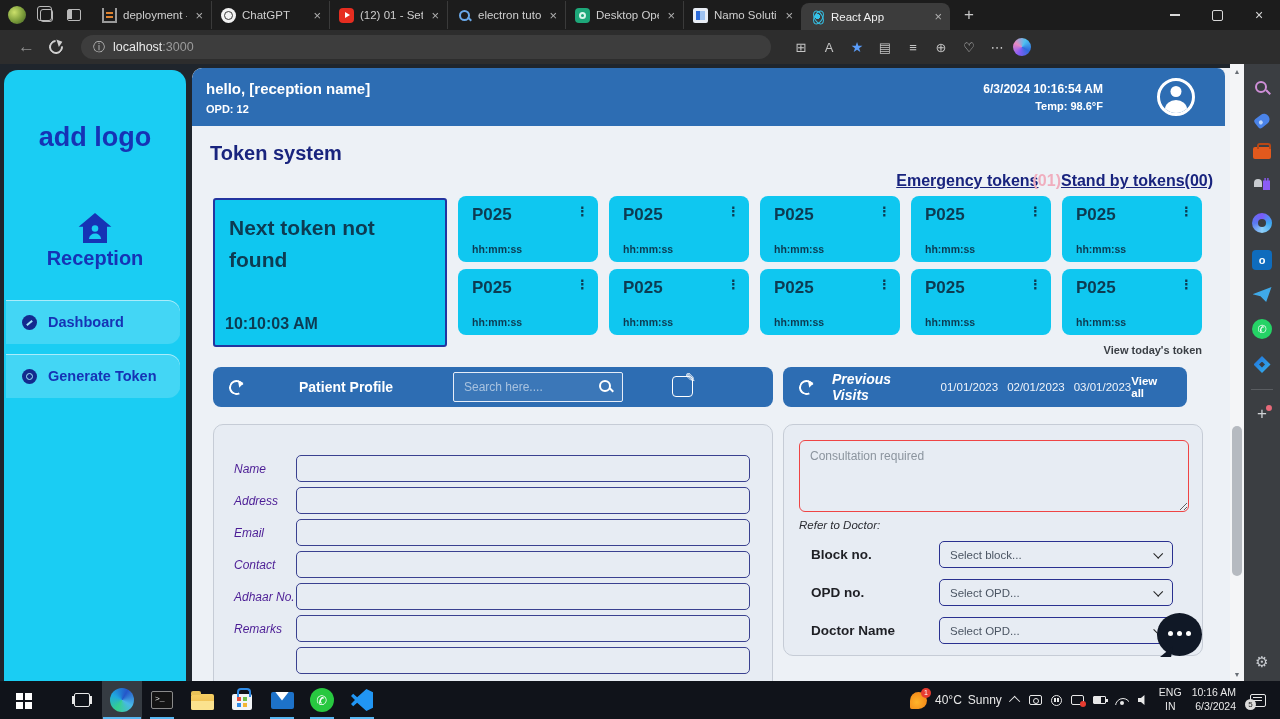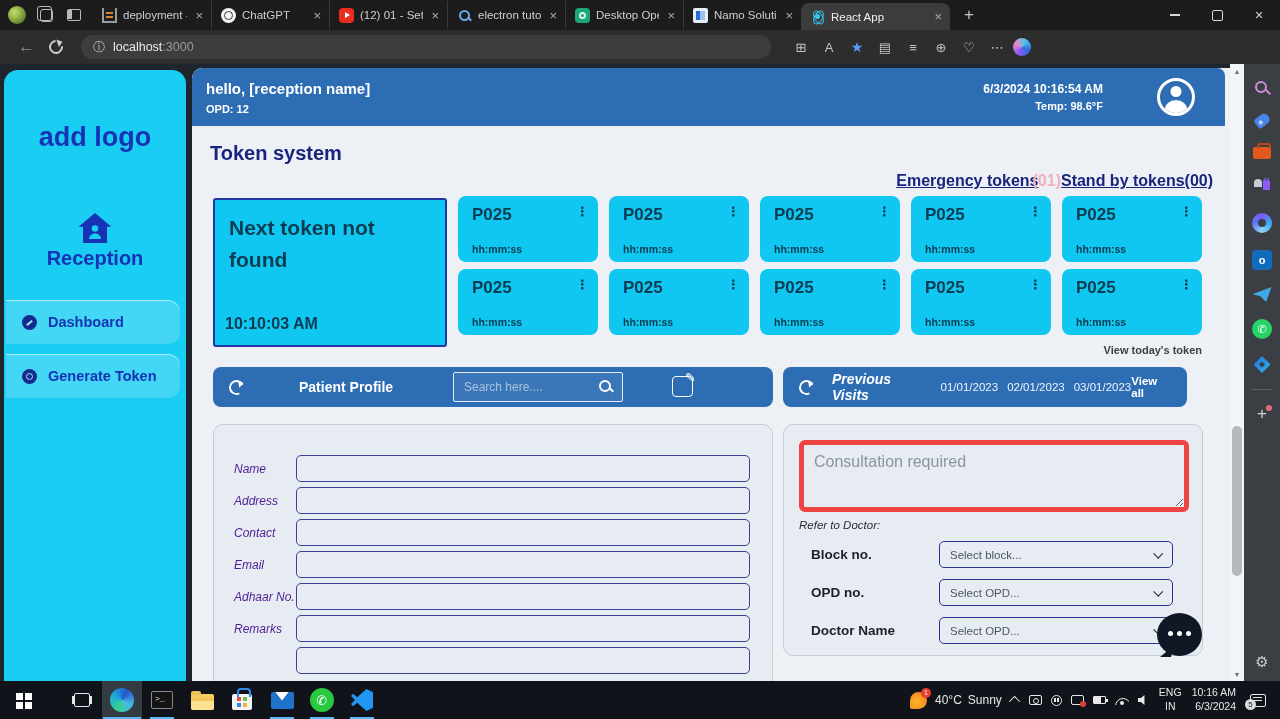--- a/index.html
+++ b/index.html
@@ -148,21 +148,21 @@
 #visitdates{display:flex;gap:9px;margin-left:14px}
 .visit-date{font-size:11.5px;color:#eef3fa}
 .view-all{margin-left:auto;margin-right:16px;font-size:11.5px;font-weight:bold}
 
 .panel{position:absolute;top:356px;background:#e7ecf3;border:1px solid #c6ccd6;border-radius:10px}
 #form-panel{left:21px;width:560px;height:300px;padding-top:30px;overflow:hidden}
 .frow{display:flex;align-items:flex-start;margin:0 22px 5px 20px}
 .flabel{width:62px;flex:none;font-size:12px;font-style:italic;color:#4c1d95;padding-top:6px;line-height:1.35}
 .finput{flex:1;height:27px;background:transparent;border:1.4px solid #3a4190;border-radius:5px;outline:none;padding:0 8px;font-size:12px;color:#222}
 #consult-panel{left:591px;width:420px;height:232px}
-.consult-ta{display:block;margin:15px 15px 0;width:390px;height:72px;background:transparent;border:5px solid #ef4444;border-radius:6px;padding:8px 10px;font-size:16px;font-family:"Liberation Sans",sans-serif;color:#c2410c}
+.consult-ta{display:block;margin:15px 15px 0;width:390px;height:72px;background:transparent;border:1px solid #ef4444;border-radius:6px;padding:8px 10px;font-size:12px;font-family:"Liberation Sans",sans-serif;color:#c2410c}
 .consult-ta::placeholder{color:#8b949e}
 .refer-label{margin:7px 0 0 15px;font-size:11.5px;font-style:italic;color:#2a2b31}
 #selrows{margin-top:10px}
 .srow{display:flex;align-items:center;padding-left:27px;margin-bottom:11px;height:27px}
 .slabel{width:128px;flex:none;font-size:13.5px;font-weight:bold;color:#1e1f24}
 .select{width:234px;height:27px;border:1.4px solid #2a3190;border-radius:5px;display:flex;align-items:center;position:relative;background:transparent}
 .sval{font-size:11.5px;color:#4b5563;padding-left:10px}
 .chev{position:absolute;right:11px;top:9px;width:7px;height:7px;border-right:1.8px solid #222;border-bottom:1.8px solid #222;transform:rotate(45deg) translateY(-1px)}
 
 .chat-fab{position:absolute;left:965px;top:545px;width:45px;height:43px;background:#101826;border-radius:50%}
@@ -429,25 +429,25 @@
           <div id="formrows">
               <div class="frow">
     <span class="flabel">Name</span>
     <input class="finput" type="text" style="">
   </div>
               <div class="frow">
     <span class="flabel">Address</span>
     <input class="finput" type="text" style="">
   </div>
               <div class="frow">
+    <span class="flabel">Email</span>
+    <input class="finput" type="text" style="">
+  </div>
+              <div class="frow">
     <span class="flabel">Contact</span>
-    <input class="finput" type="text" style="">
-  </div>
-              <div class="frow">
-    <span class="flabel">Email</span>
     <input class="finput" type="text" style="">
   </div>
               <div class="frow">
     <span class="flabel">Adhaar No.</span>
     <input class="finput" type="text" style="">
   </div>
               <div class="frow">
     <span class="flabel">Remarks</span>
     <input class="finput" type="text" style="">
   </div>

